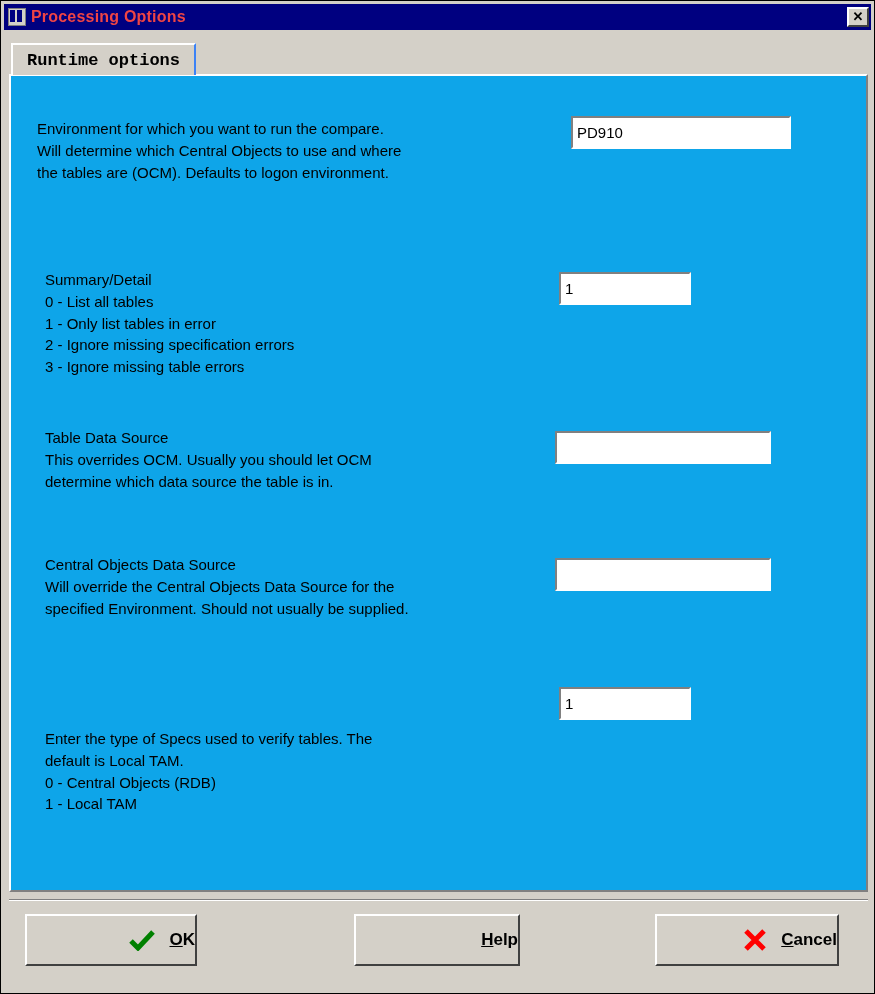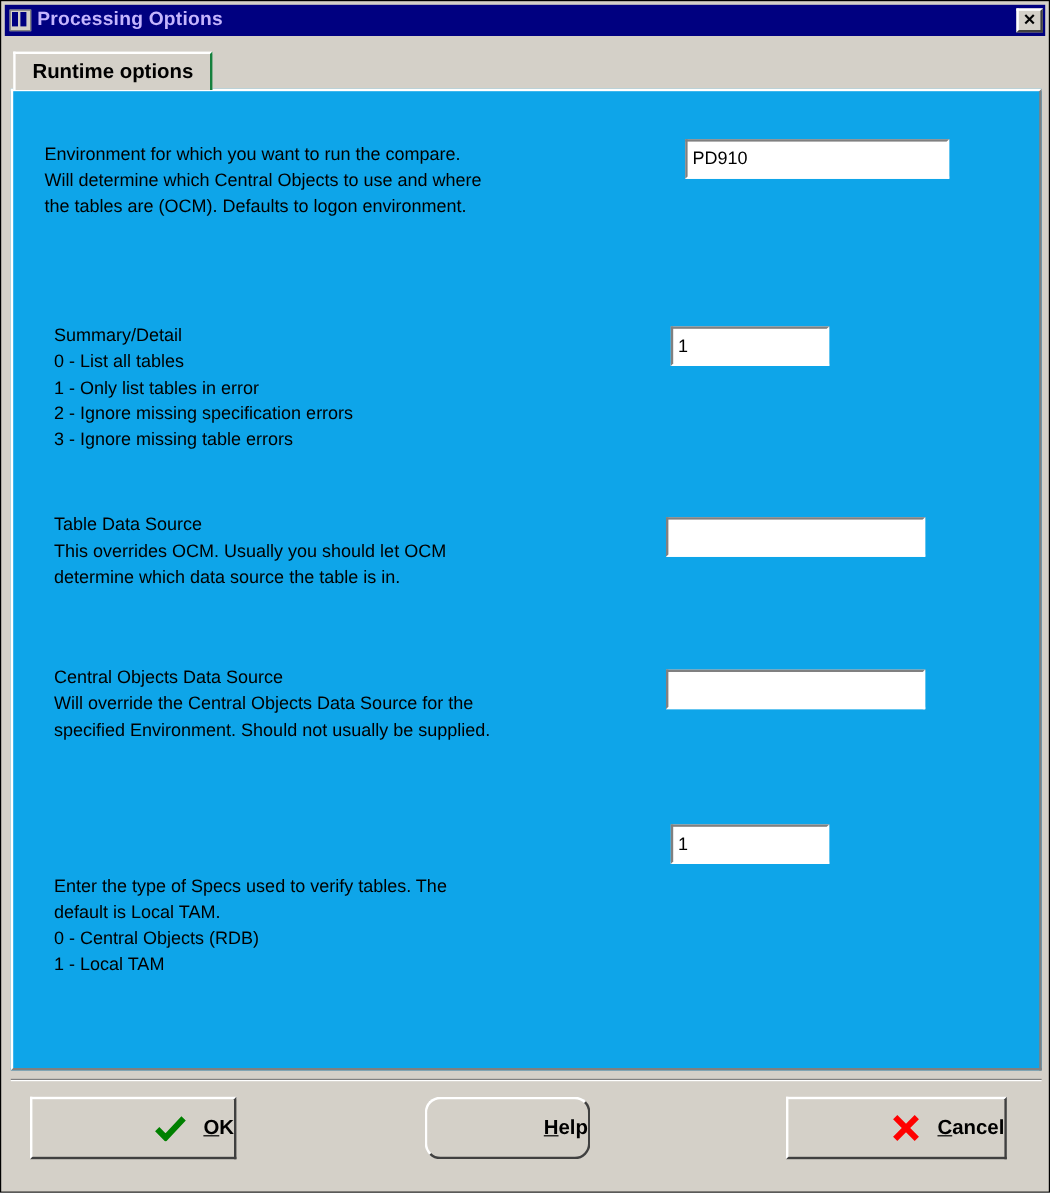--- a/index.html
+++ b/index.html
@@ -53,21 +53,21 @@
   .title-icon::after {
     content: "";
     position: absolute;
     left: 8px;
     top: 1px;
     width: 5px;
     height: 12px;
     background: #000080;
   }
   .titlebar-text {
-    color: #c4b5fd;
+    color: #ef4444;
     font-size: 16px;
     font-weight: bold;
     letter-spacing: 0.2px;
     flex: 1 1 auto;
     white-space: nowrap;
     overflow: hidden;
   }
   .close-btn {
     width: 22px;
     height: 20px;
@@ -98,27 +98,28 @@
   .tab {
     position: absolute;
     left: 0;
     top: 0;
     height: 32px;
     padding: 0 14px;
     box-sizing: border-box;
     background: #d4d0c8;
     border-top: 2px solid #ffffff;
     border-left: 2px solid #ffffff;
-    border-right: 2px solid #15803d;
+    border-right: 2px solid #3b82f6;
     display: flex;
     align-items: center;
     font-size: 17px;
     font-weight: bold;
     color: #000000;
     z-index: 3;
+    font-family: Liberation Mono, monospace;
   }
   
   .panel {
     position: absolute;
     left: 8px;
     top: 73px;
     width: 859px;
     height: 818px;
     box-sizing: border-box;
     background: #0ea5e9;
@@ -244,21 +245,21 @@
 
   <div class="sep"></div>
 
   <div class="btn" style="left:24px; top:913px; width:172px; height:52px;">
     <svg class="check-icon" width="26" height="22" viewBox="0 0 26 22">
       <path d="M2 12 L9 19 L24 3" stroke="#008000" stroke-width="5" fill="none" stroke-linecap="butt"></path>
     </svg>
     <span class="lbl"><u>O</u><span>K</span></span>
   </div>
 
-  <div class="btn" style="left:353px; top:913px; width:138px; height:52px;border-radius:13px;">
+  <div class="btn" style="left:353px; top:913px; width:166px; height:52px;">
     <span class="lbl"><u>H</u><span>elp</span></span>
   </div>
 
   <div class="btn" style="left:654px; top:913px; width:184px; height:52px;">
     <svg class="x-icon" width="24" height="22" viewBox="0 0 24 22">
       <path d="M3 2 L21 20 M21 2 L3 20" stroke="#ff0000" stroke-width="5" fill="none"></path>
     </svg>
     <span class="lbl"><u>C</u><span>ancel</span></span>
   </div>
 

